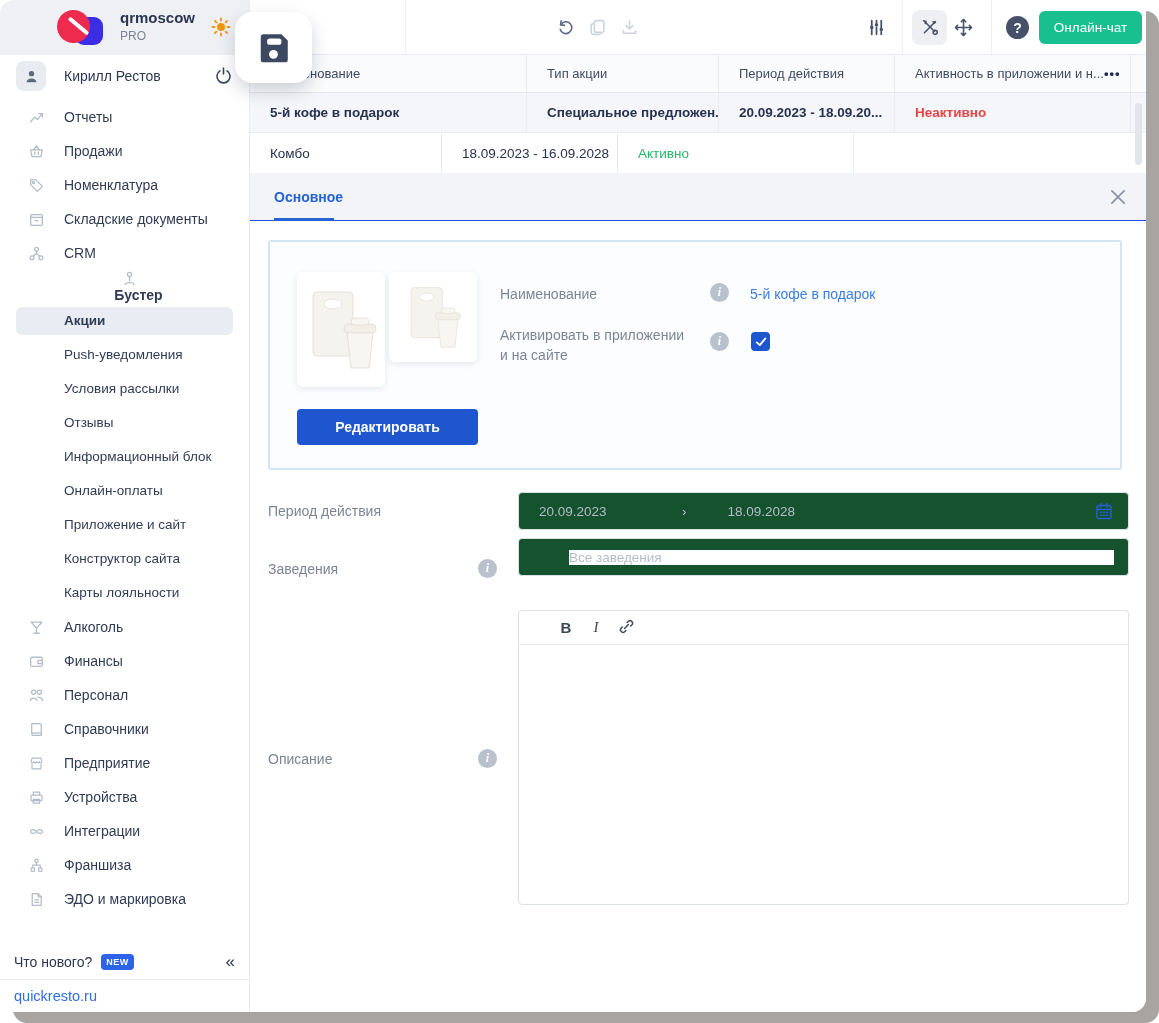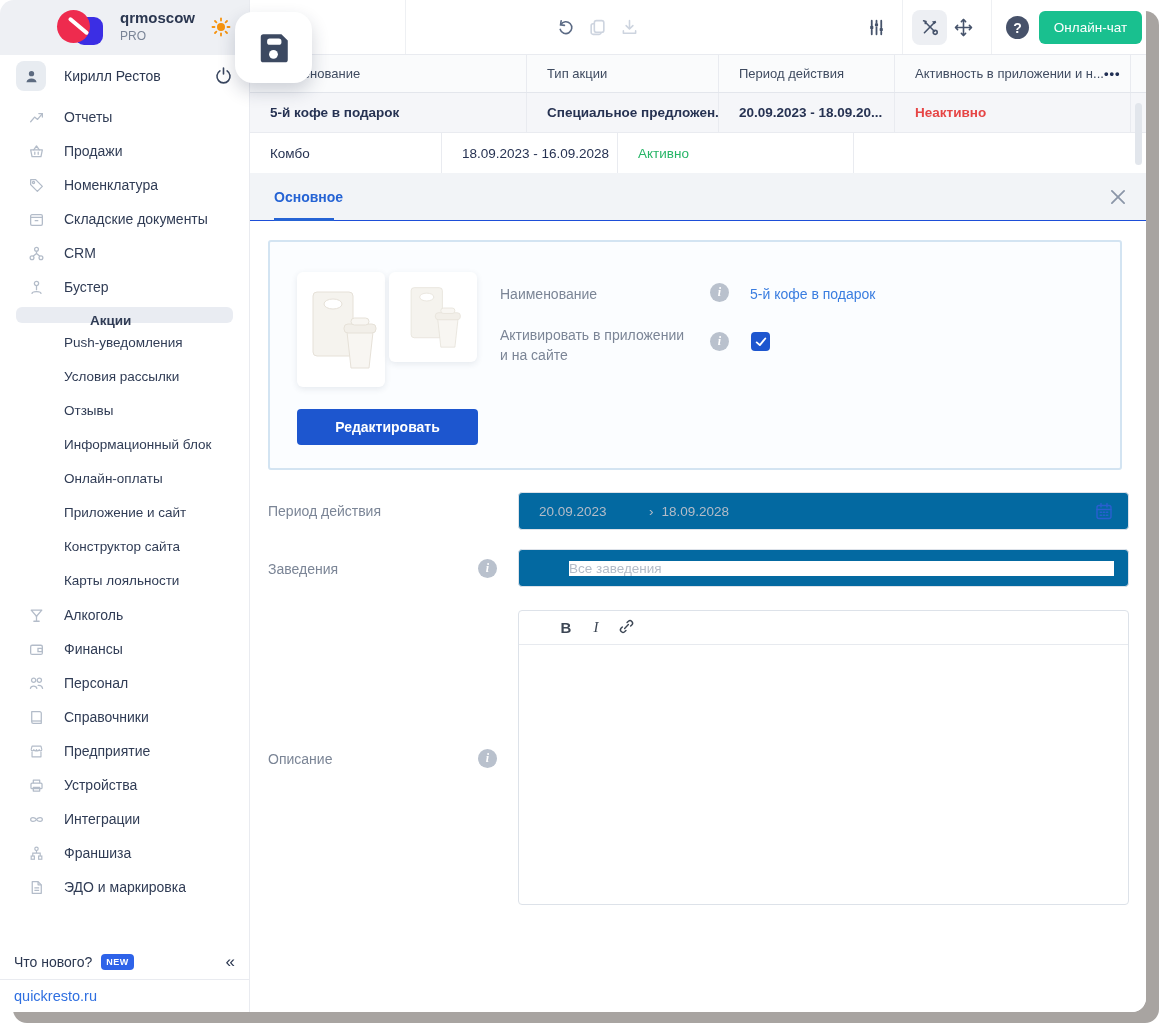--- a/index.html
+++ b/index.html
@@ -20,23 +20,23 @@
   .sun-wrap { position:absolute; left:210px; top:16px; width:22px; height:22px; }
 
   .user-row { position:relative; height:45px; }
   .avatar { position:absolute; left:16px; top:6px; width:30px; height:30px; border-radius:8px; background:#e8ecf1;
             display:flex; align-items:center; justify-content:center; }
   .user-name { position:absolute; left:64px; top:13px; font-size:14px; color:#2b3750; }
   .power-wrap { position:absolute; left:214px; top:11px; width:20px; height:20px; }
 
   .nav-item { height:34px; display:flex; align-items:center; padding-left:28px; font-size:14px; color:#303c55; }
   .nav-item .nicon { width:17px; height:17px; margin-right:19px; flex:none; }
-  .nav-item.bold { font-weight:normal; }
+  .nav-item.bold { font-weight:bold;flex-direction:column; }
   .sub-item { height:34px; line-height:34px; padding-left:64px; font-size:13.5px; color:#303c55; }
-  .sub-item.selected { height:16px; line-height:28px; margin:3px 16px; padding-left:74px;
+  .sub-item.selected { height:28px; line-height:28px; margin:3px 16px; padding-left:48px;
                        background:#e9ecf2; border-radius:6px; font-weight:bold; }
 
   .whats-new-row { position:absolute; left:0; right:0; bottom:33px; height:34px; display:flex; align-items:center; padding:0 14px; }
   .whats-new-label { font-size:14px; color:#2b3750; }
   .new-badge { margin-left:9px; background:#2e63e9; color:#fff; font-size:9px; font-weight:bold;
                padding:3px 5px; border-radius:4px; letter-spacing:.5px; }
   .collapse-btn { margin-left:auto; font-size:17px; color:#2b3750; cursor:pointer; }
   .site-row { position:absolute; left:0; right:0; bottom:0; height:33px; border-top:1px solid #e9ebf0;
               display:flex; align-items:center; padding-left:14px; font-size:14.5px; color:#2f6fe0; }
 
@@ -92,22 +92,22 @@
   .info1 { position:absolute; left:440px; top:41px; }
   .card-name-value { position:absolute; left:480px; top:44px; font-size:14px; color:#3a7de0; }
   .card-act-label { position:absolute; left:230px; top:83px; width:190px; line-height:20px; }
   .info2 { position:absolute; left:440px; top:90px; }
   .checkbox { position:absolute; left:481px; top:90px; width:19px; height:19px; background:#1d56cf; border-radius:4px;
               display:flex; align-items:center; justify-content:center; }
   .edit-btn { position:absolute; left:27px; top:167px; width:181px; height:36px; background:#1d56cf; color:#fff;
               border:none; border-radius:4px; font-size:14px; font-weight:bold; font-family:Liberation Sans, sans-serif; }
 
   .row-label { position:absolute; font-size:14px; color:#7b8596; }
-  .field { position:absolute; left:268px; width:611px; height:38px; border:1px solid #dde2e9; border-radius:4px; background:#0369a1;
-           display:flex; align-items:center; padding:0 14px; }
+  .field { position:absolute; left:268px; width:611px; height:38px; border:1px solid #dde2e9; border-radius:4px; background:#14532d;
+           display:flex; align-items:center; padding:0 14px;gap:33px; }
   .ph { color:#b4bcc8; font-size:13.5px; }
   .date-from { margin-left:6px; width:110px; }
   .date-sep { margin-right:8px; }
   .cal-wrap { margin-left:auto; width:20px; height:20px; }
   .venues-input { border:none; outline:none; flex:1; font-size:13.5px; font-family:inherit; color:#263252; margin-left:6px; }
   .venues-input::placeholder { color:#b4bcc8; }
 
   .editor { position:absolute; left:268px; top:388px; width:611px; height:295px; border:1px solid #dde2e9; border-radius:4px; background:#fff; }
   .editor-toolbar { height:34px; border-bottom:1px solid #e7eaef; display:flex; align-items:center; padding-left:32px; }
   .ed-btn { width:30px; text-align:center; font-size:15px; color:#3c4654; background:none; border:none; font-family:inherit; }
@@ -434,21 +434,21 @@
           <svg viewBox="0 0 20 20" width="20" height="20" fill="none" stroke="#2a5fd0" stroke-width="1.4" stroke-linecap="round">
               <rect x="3" y="4.5" width="14" height="13" rx="2"></rect>
               <path d="M3 8.5 H17 M7 2.5 V6 M13 2.5 V6"></path>
               <path d="M6.2 11.2 h1.4 M9.3 11.2 h1.4 M12.4 11.2 h1.4 M6.2 14.2 h1.4 M9.3 14.2 h1.4 M12.4 14.2 h1.4"></path>
             </svg>
         </span>
       </div>
 
       <div class="row-label" style="left:18px; top:339px;">Заведения</div>
       <div class="info-icon" style="position:absolute; left:228px; top:337px;">i</div>
-      <div class="field" style="top:327px;padding-left:44px;">
+      <div class="field" style="top:316px;padding-left:44px;">
         <input class="venues-input" placeholder="Все заведения" style="">
       </div>
 
       <div class="row-label" style="left:18px; top:529px;text-align:center;">Описание</div>
       <div class="info-icon" style="position:absolute; left:228px; top:527px;">i</div>
       <div class="editor">
         <div class="editor-toolbar">
           <button class="ed-btn ed-bold">B</button>
           <button class="ed-btn ed-italic">I</button>
           <button class="ed-btn">

